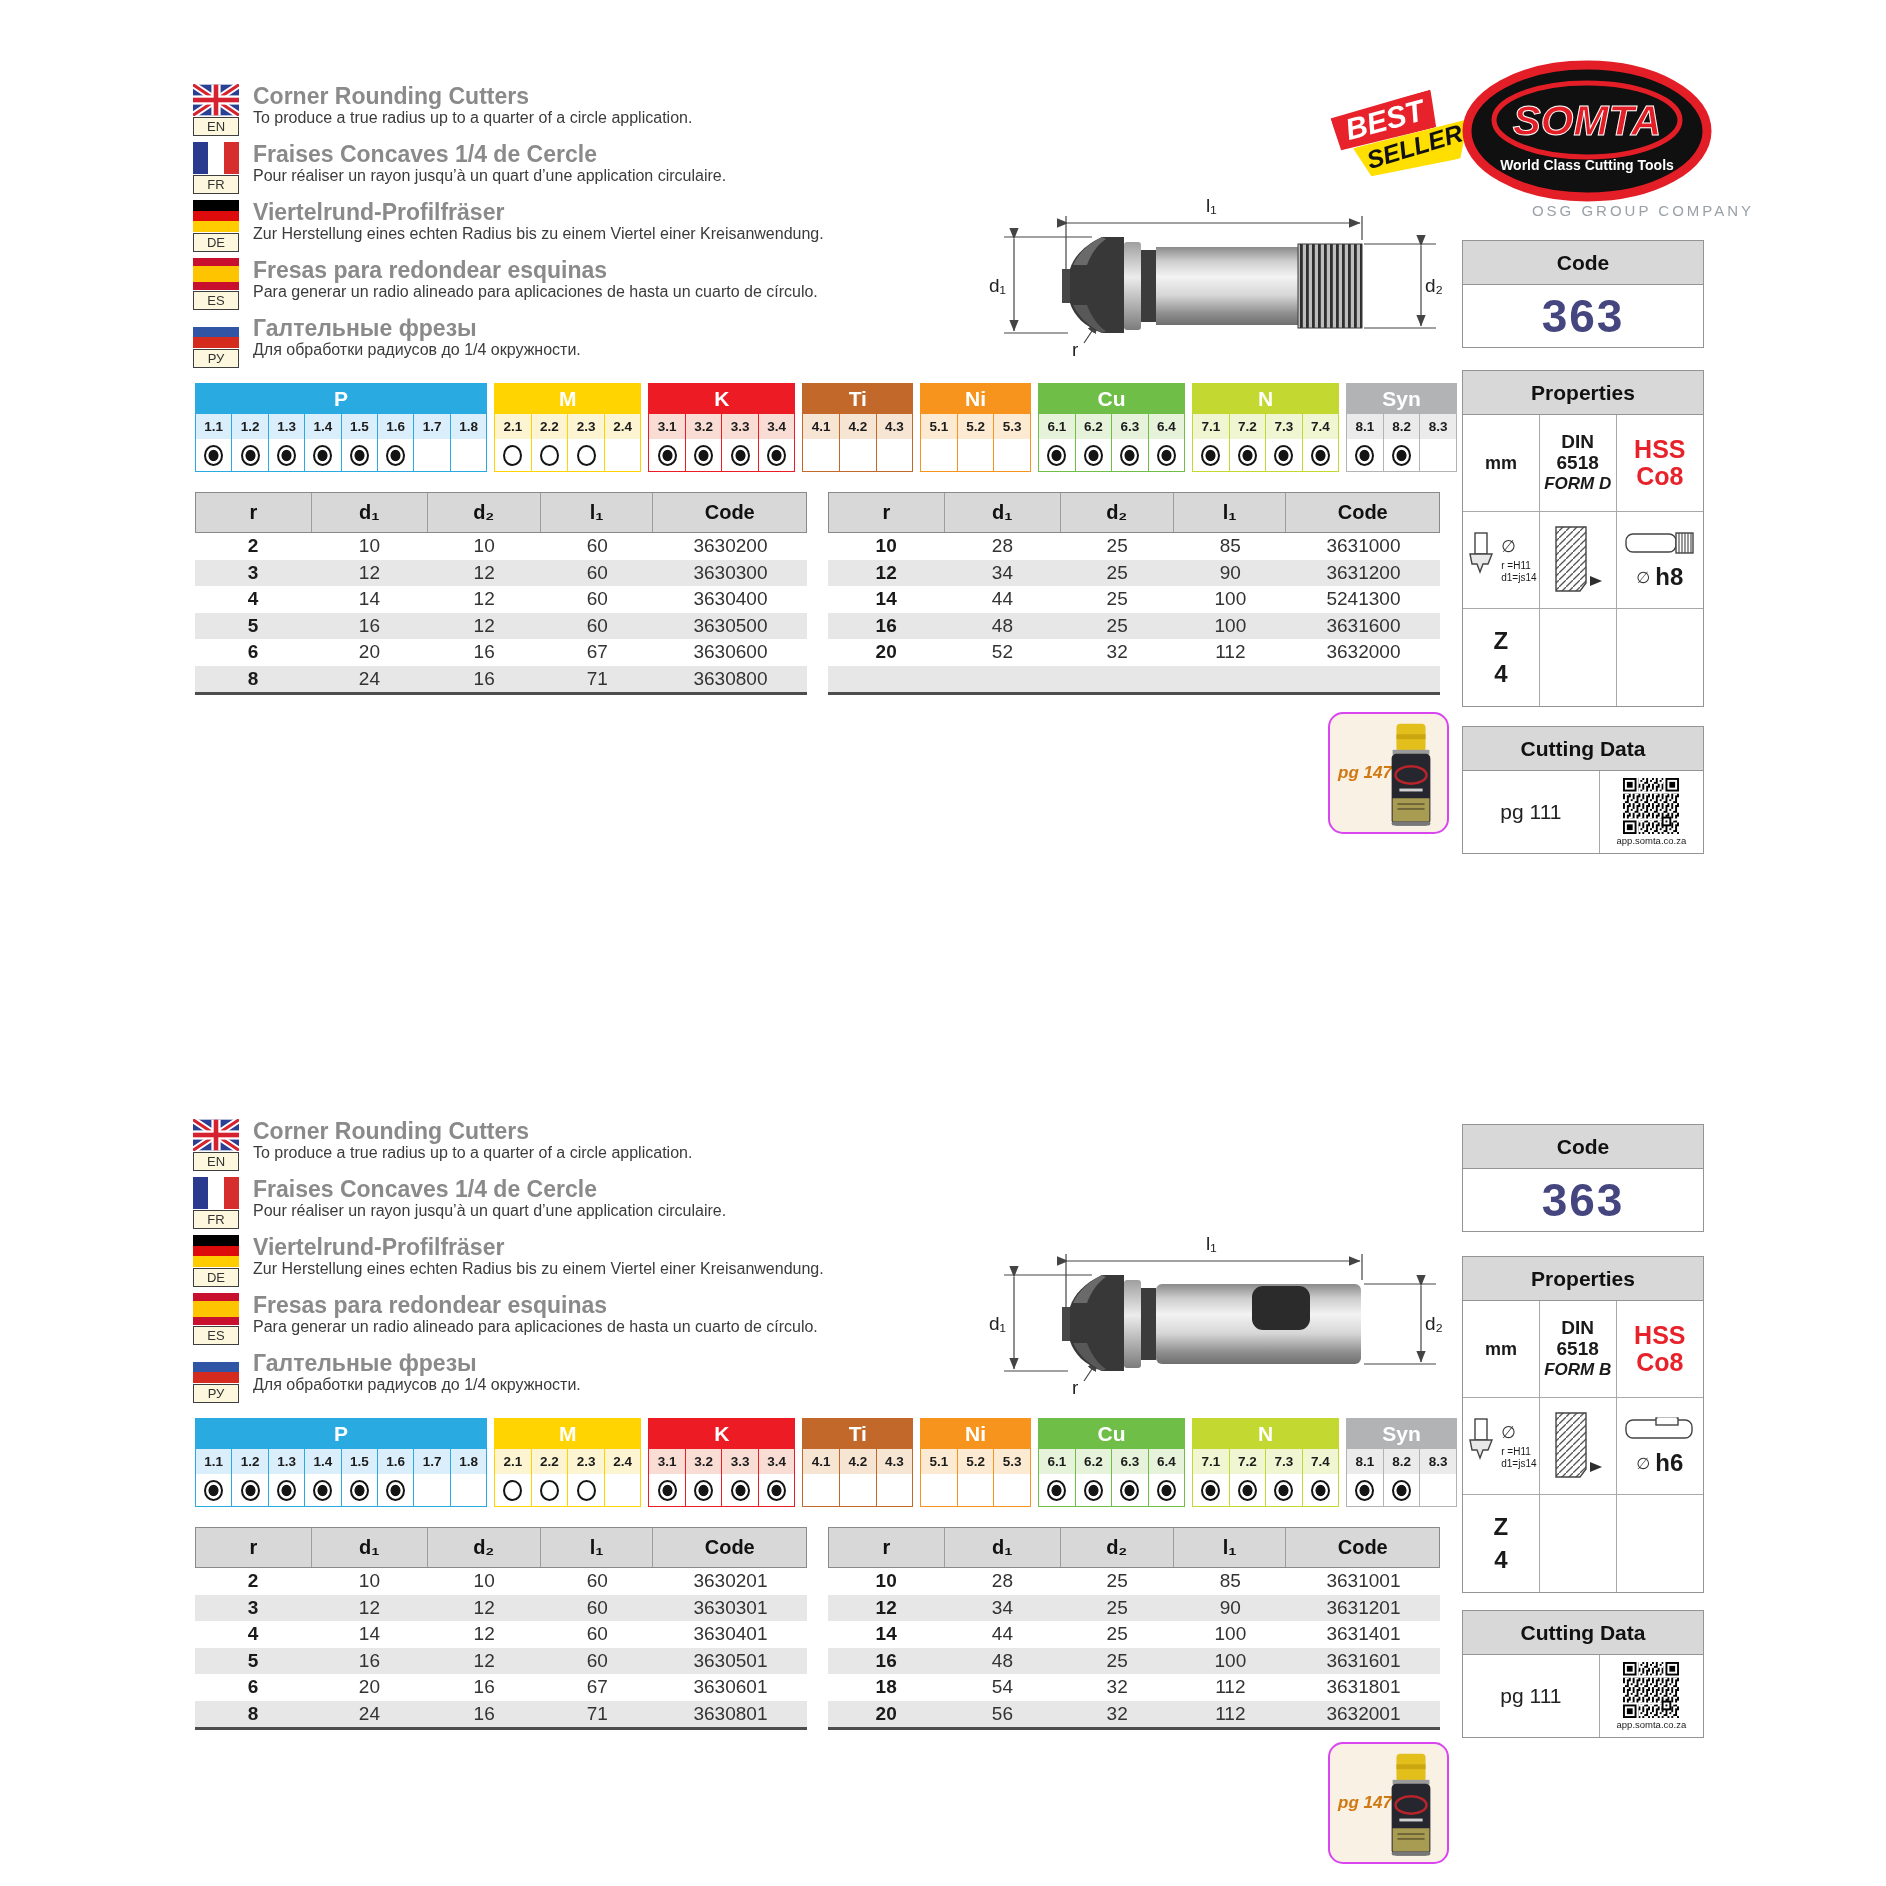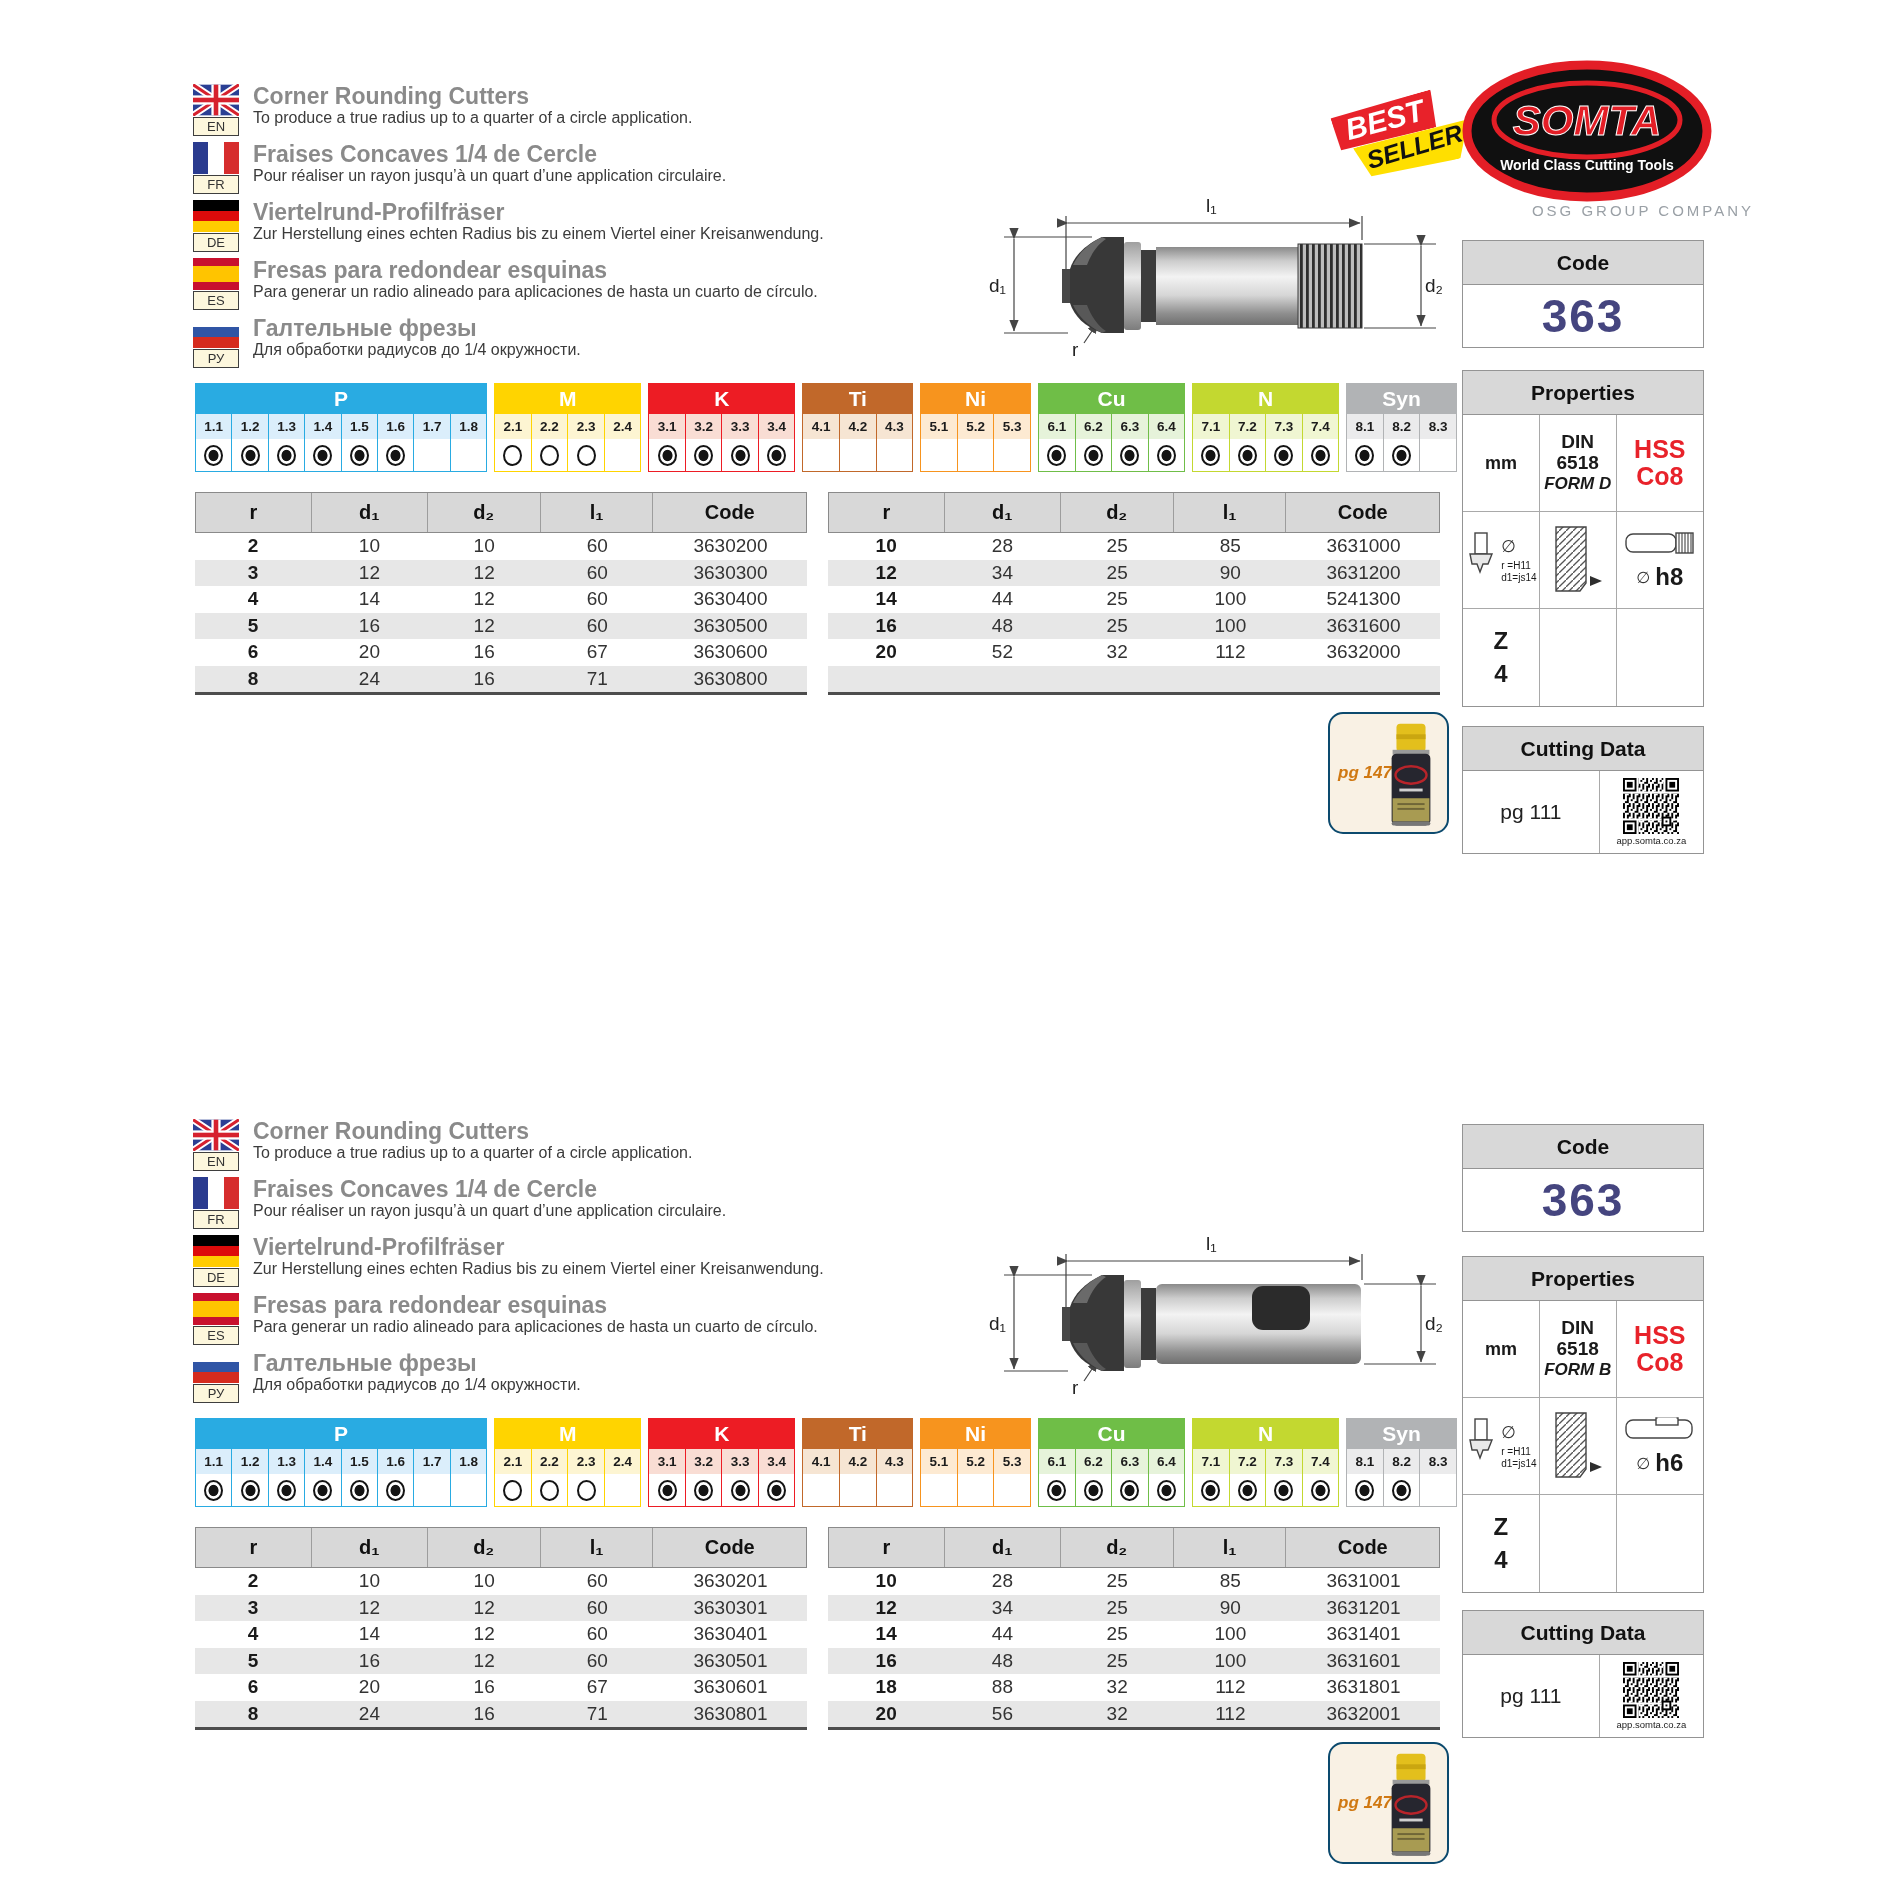--- a/index.html
+++ b/index.html
@@ -71,21 +71,21 @@
 .cut-page{display:flex;align-items:center;justify-content:center;font-size:21px;color:#222;height:82px;border-right:1px solid #a9a9a9;}
 .cut-qr{display:flex;flex-direction:column;align-items:center;justify-content:center;gap:1px;}
 .qr-cap{font-size:9.5px;color:#222;}
 
 
 .logo-wrap{position:absolute;left:1462px;top:60px;width:250px;height:142px;}
 .osg-line{position:absolute;left:1508px;top:202px;width:270px;text-align:center;color:#9aa0a6;font-size:15px;letter-spacing:3px;}
 .badge{position:absolute;left:1337px;top:100px;transform:rotate(-13deg);width:120px;}
 .badge-best{background:#e8222a;color:#fff;font-weight:bold;font-style:italic;font-size:30px;padding:1px 12px 3px;width:max-content;transform:rotate(-2deg);clip-path:polygon(0 6%,100% 0,96% 100%,2% 94%);}
 .badge-seller{background:#ffdf00;color:#111;font-weight:bold;font-style:italic;font-size:25px;padding:2px 10px 10px;width:max-content;margin:-4px 0 0 16px;transform:rotate(-4deg);clip-path:polygon(0 0,100% 14%,84% 100%,8% 78%);}
-.fluid-card{position:absolute;left:1328px;width:121px;height:122px;border:2px solid #0c4a6e;border-radius:15px;background:#f9f1e4;display:flex;align-items:center;}
+.fluid-card{position:absolute;left:1328px;width:121px;height:122px;border:2px solid #d946ef;border-radius:15px;background:#f9f1e4;display:flex;align-items:center;}
 .fluid-label{font-style:italic;font-weight:bold;color:#d07812;font-size:17px;margin-left:8px;white-space:nowrap;}
 .fluid-can{position:absolute;right:5px;top:5px;}
 .draw-wrap{position:absolute;width:455px;height:172px;}
 .dim-lbl{position:absolute;font-size:19px;color:#222;}
 </style>
 </head>
 <body>
 
 <div class="lang-block" style="left:193px;top:84px;">
   <div class="lang-row">
@@ -1042,21 +1042,21 @@
       </div>
     <div class="trow">
         <span>16</span>
         <span>48</span>
         <span>25</span>
         <span>100</span>
         <span>3631601</span>
       </div>
     <div class="trow">
         <span>18</span>
-        <span>88</span>
+        <span>54</span>
         <span>32</span>
         <span>112</span>
         <span>3631801</span>
       </div>
     <div class="trow">
         <span>20</span>
         <span>56</span>
         <span>32</span>
         <span>112</span>
         <span>3632001</span>

